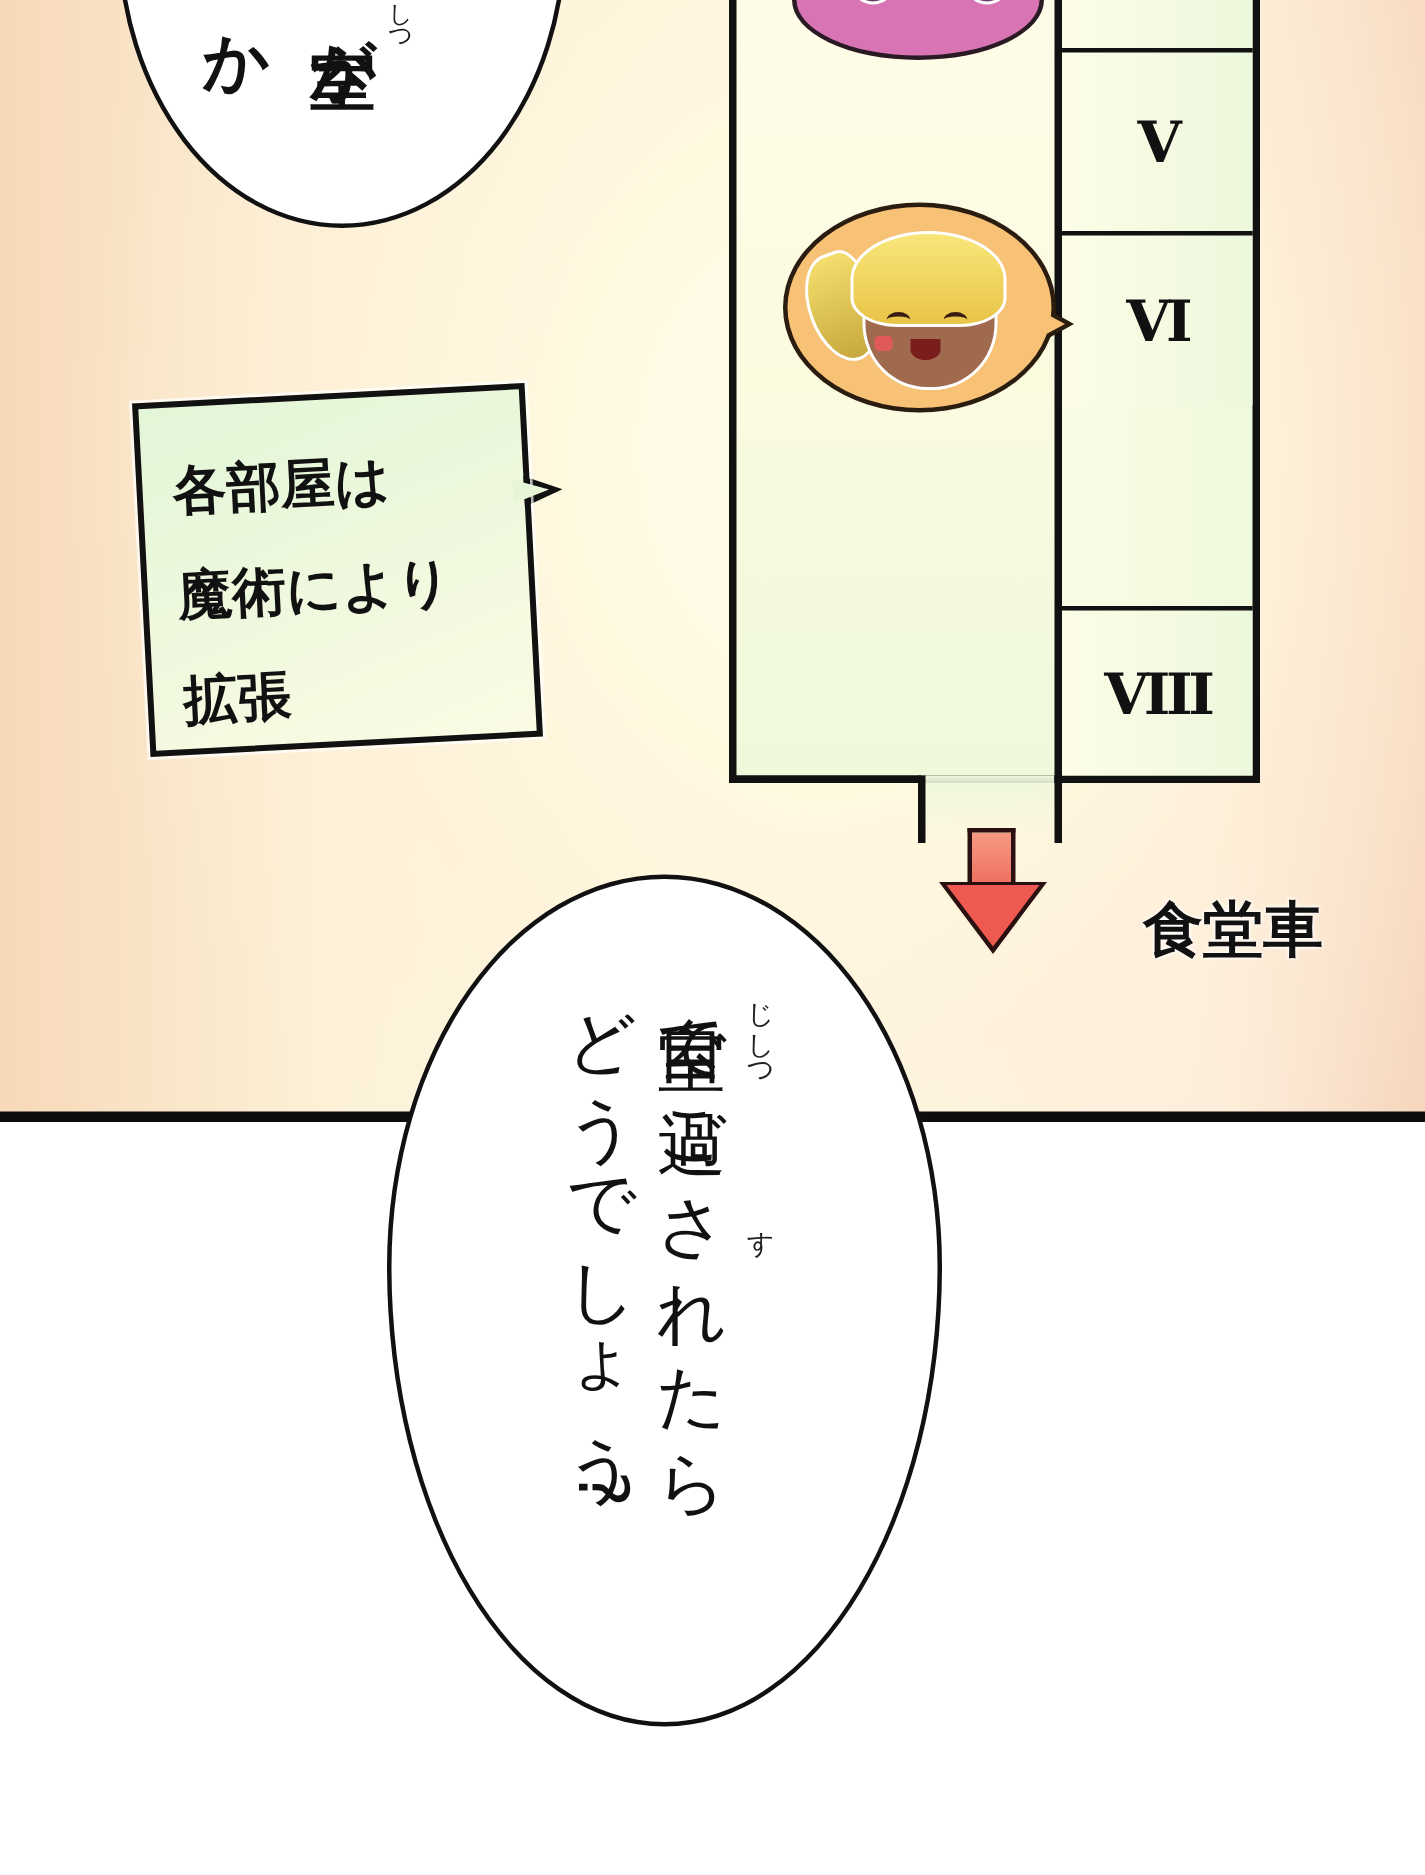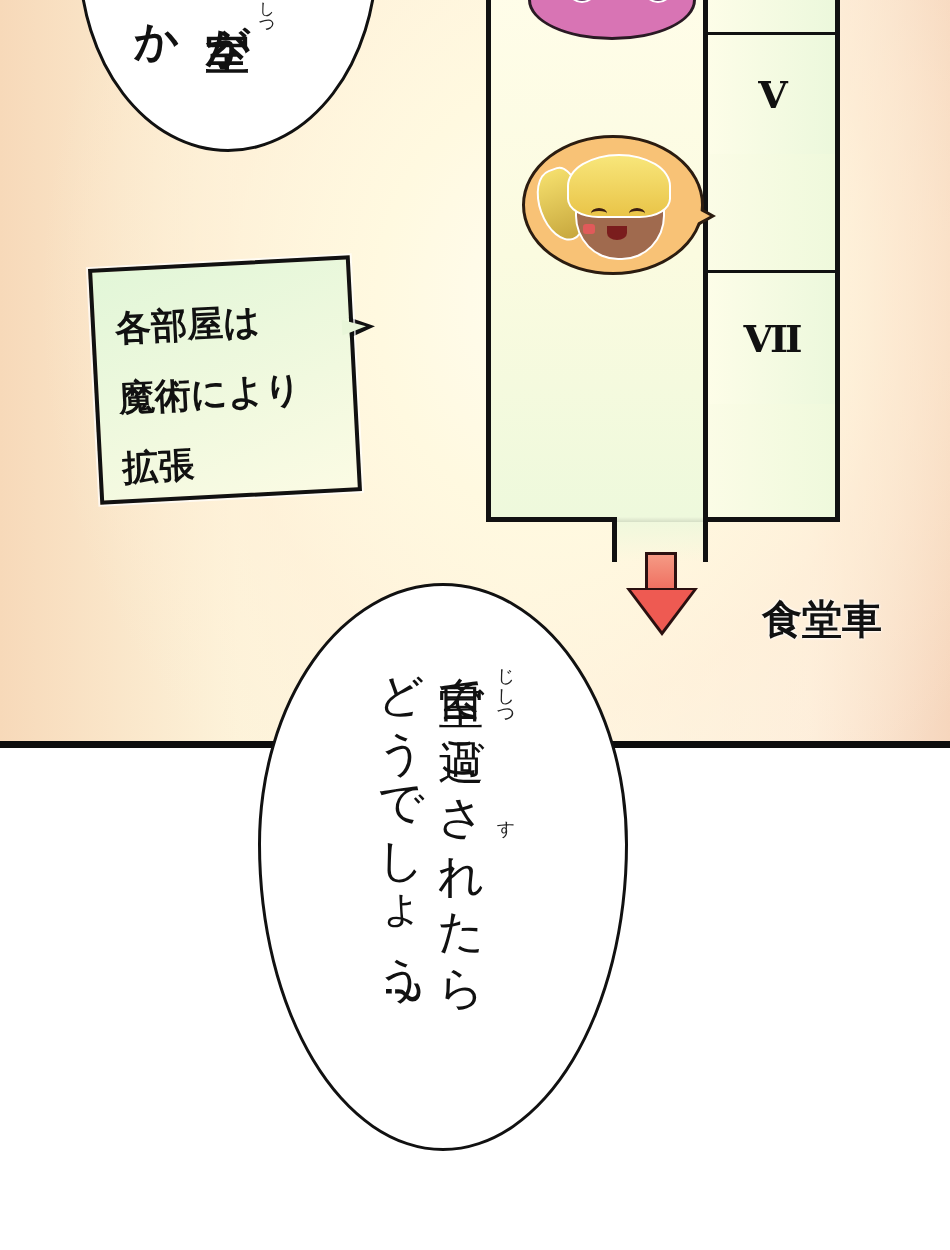--- a/index.html
+++ b/index.html
@@ -177,22 +177,25 @@
 <div class="corridor-bottom-left"></div>
 <div class="corridor-exit"></div>
 <div class="exit-wall-left"></div>
 <div class="exit-wall-right"></div>
 
 <div class="rooms">
   <div class="room" style="top:0; height:42px; border-top:none;"></div>
   <div class="room" style="top:42px; height:122px;">
     <span>V</span>
   </div>
-  <div class="room" style="top:280px; height:134px;">
-    <span>VII</span>
+  <div class="room" style="top:164px; height:116px;">
+    <span>VI</span>
+  </div>
+  <div class="room" style="top:414px; height:113px;">
+    <span>VIII</span>
   </div>
 </div>
 
 <div class="char-bubble-pink">
 
   <div class="leg l"></div>
   <div class="leg r"></div>
 </div>
 
 <div class="char-tail"></div>

